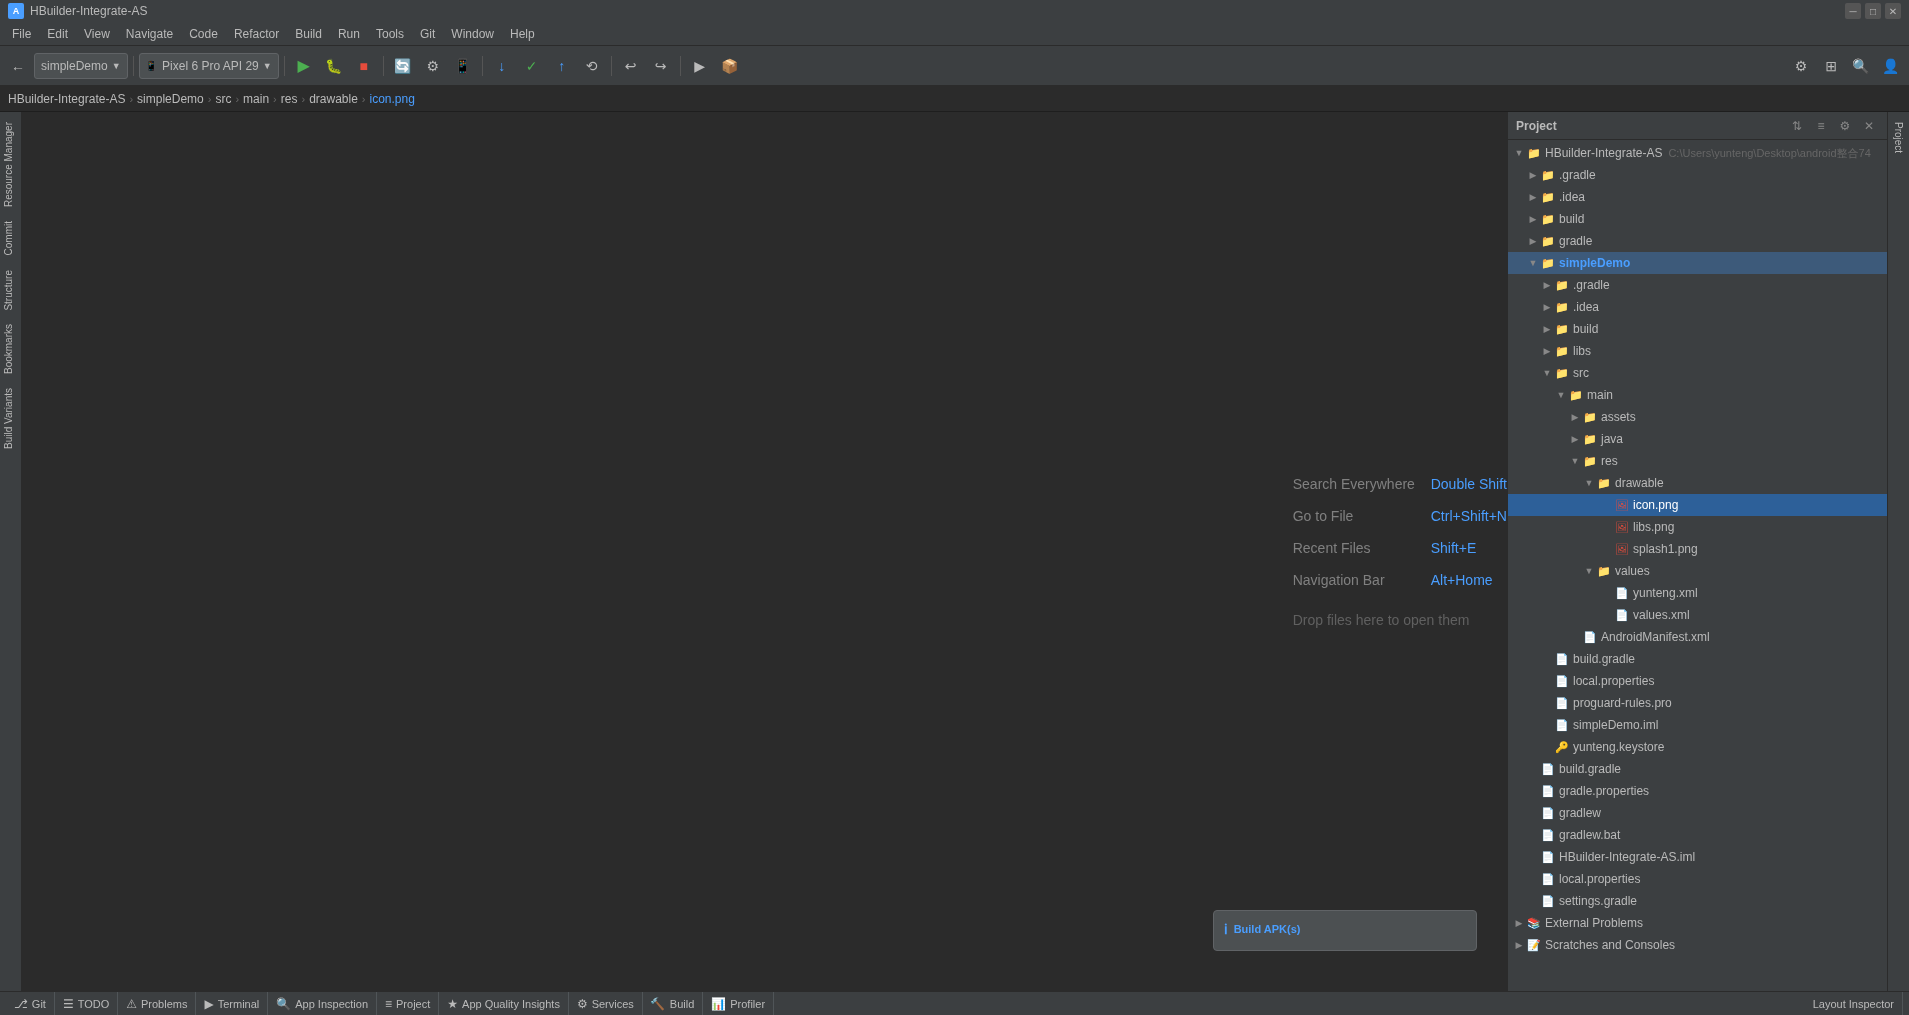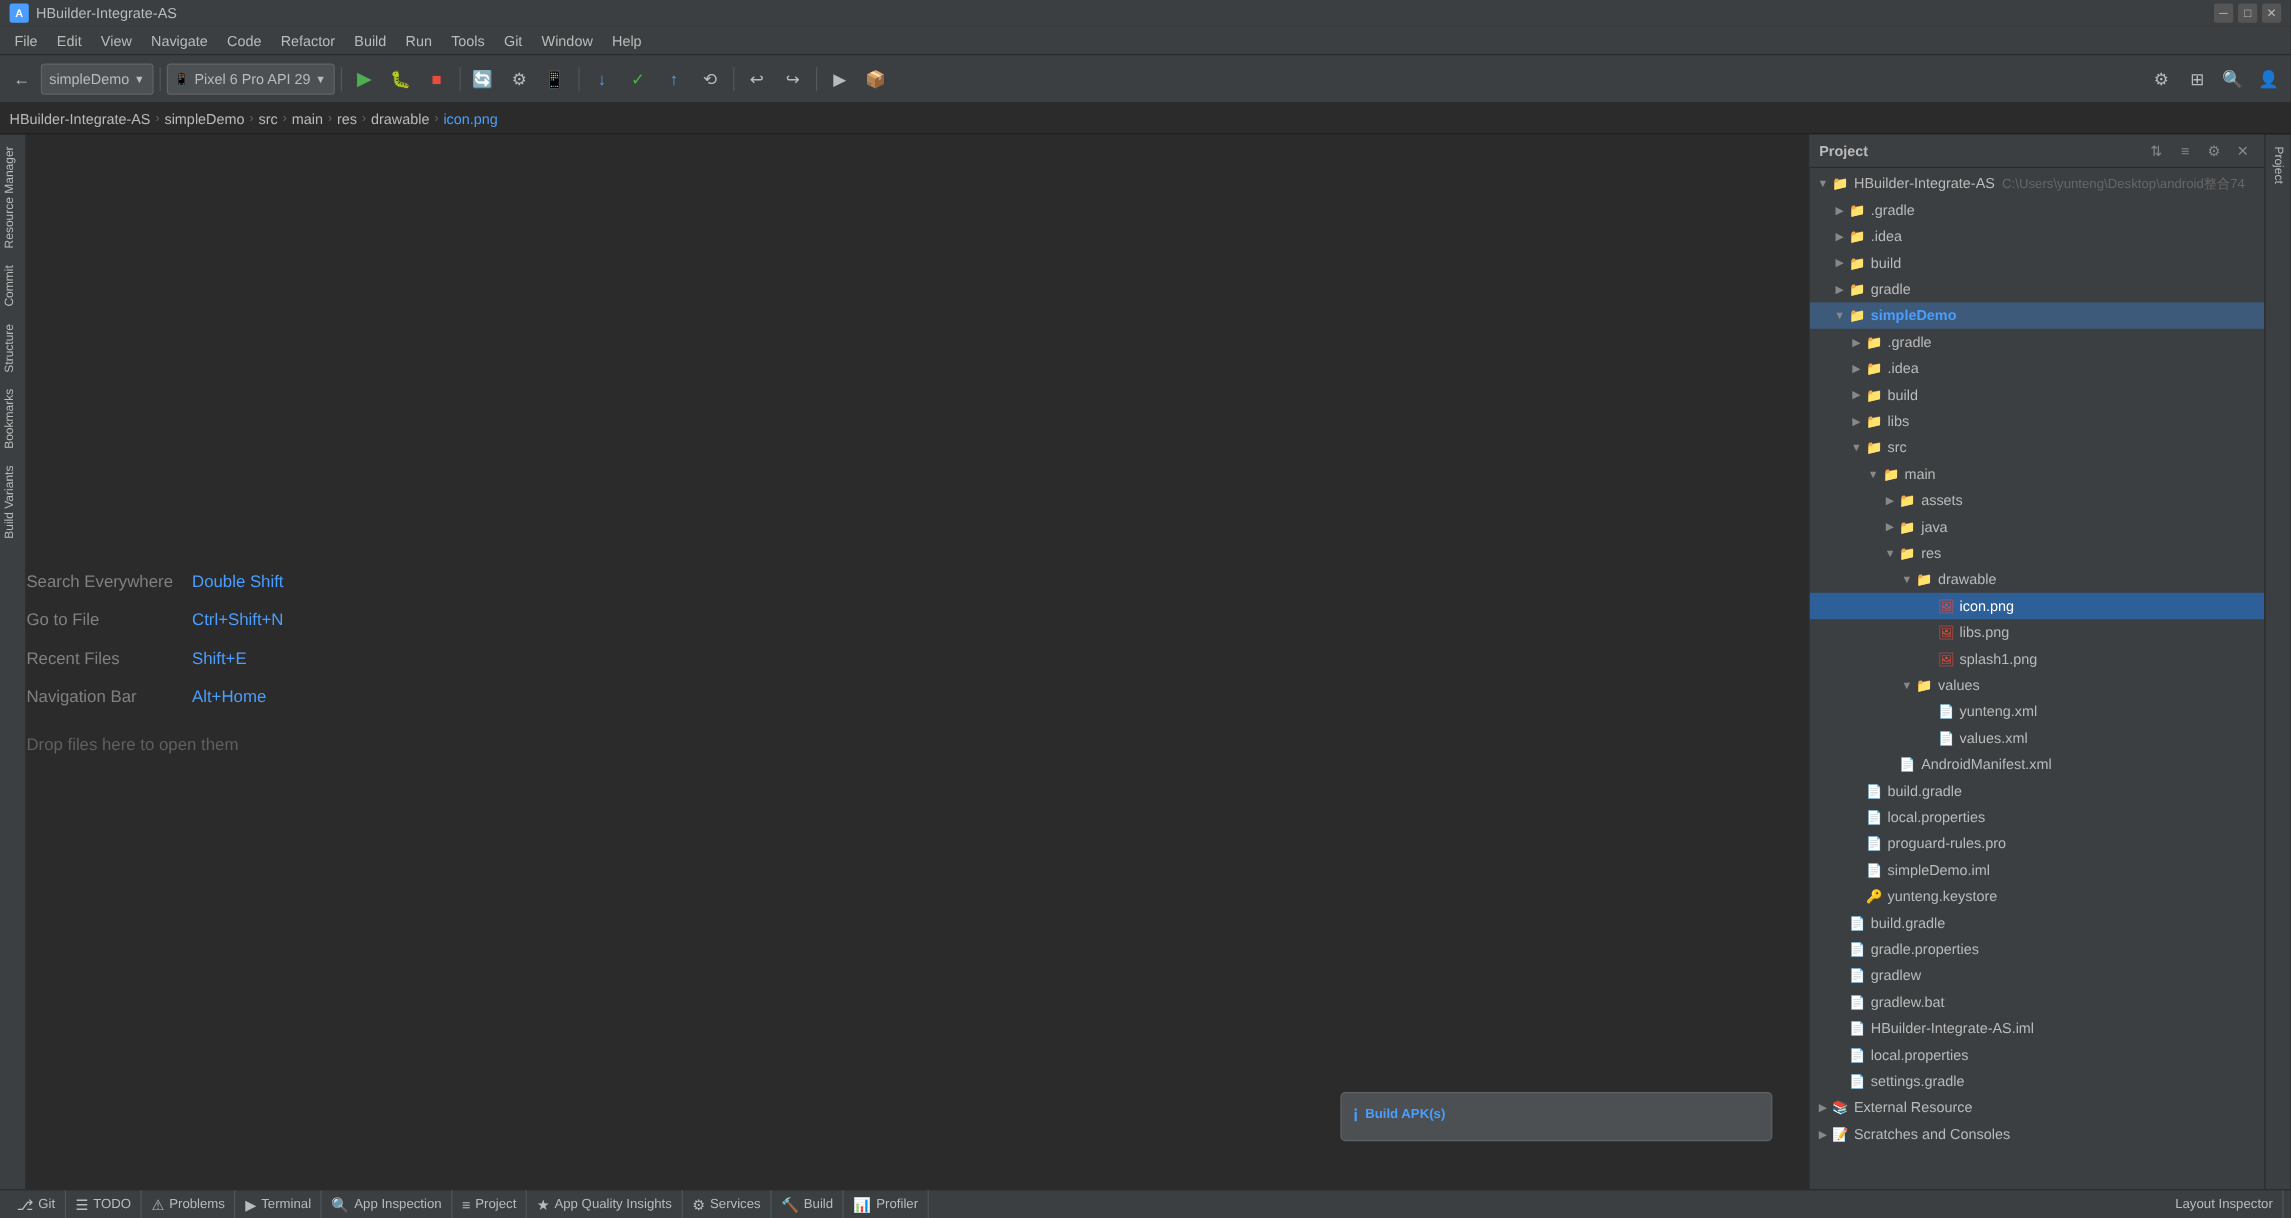--- a/index.html
+++ b/index.html
@@ -183,21 +183,21 @@
       text-align: center;
       white-space: nowrap;
     }
 
     
     #editor-area {
       flex: 1;
       background: #2b2b2b;
       display: flex;
       flex-direction: column;
-      align-items: flex-start;
+      align-items: flex-end;
       justify-content: center;
       position: relative;
     }
     #editor-hints {
       display: flex;
       flex-direction: column;
       gap: 16px;
       text-align: left;
     }
     .hint-row {
@@ -336,21 +336,21 @@
       padding: 6px 2px;
       cursor: pointer;
       white-space: nowrap;
     }
 
     
     #bottom-notification {
       position: absolute;
       bottom: 40px;
       right: 30px;
-      width: 360px;
+      width: 264px;
       background: #4c5052;
       border: 1px solid #606366;
       border-radius: 4px;
       padding: 8px 10px;
       font-size: 11px;
     }
     #notif-title {
       color: #4a9eff;
       font-weight: 600;
       margin-bottom: 4px;
@@ -777,21 +777,21 @@
         <span class="tree-indent" style="width:18px;"></span>
         <span class="tree-toggle" style="visibility:hidden;">▶</span>
         <span class="tree-icon gradle-icon">📄</span>
         <span class="tree-name">settings.gradle</span>
       </div>
 
       <div class="tree-item">
         <span class="tree-indent" style="width:4px;"></span>
         <span class="tree-toggle">▶</span>
         <span class="tree-icon" style="color:#888;">📚</span>
-        <span class="tree-name">External Resource</span>
+        <span class="tree-name">External Problems</span>
       </div>
 
       <div class="tree-item">
         <span class="tree-indent" style="width:4px;"></span>
         <span class="tree-toggle">▶</span>
         <span class="tree-icon" style="color:#888;">📝</span>
         <span class="tree-name">Scratches and Consoles</span>
       </div>
 
     </div>

